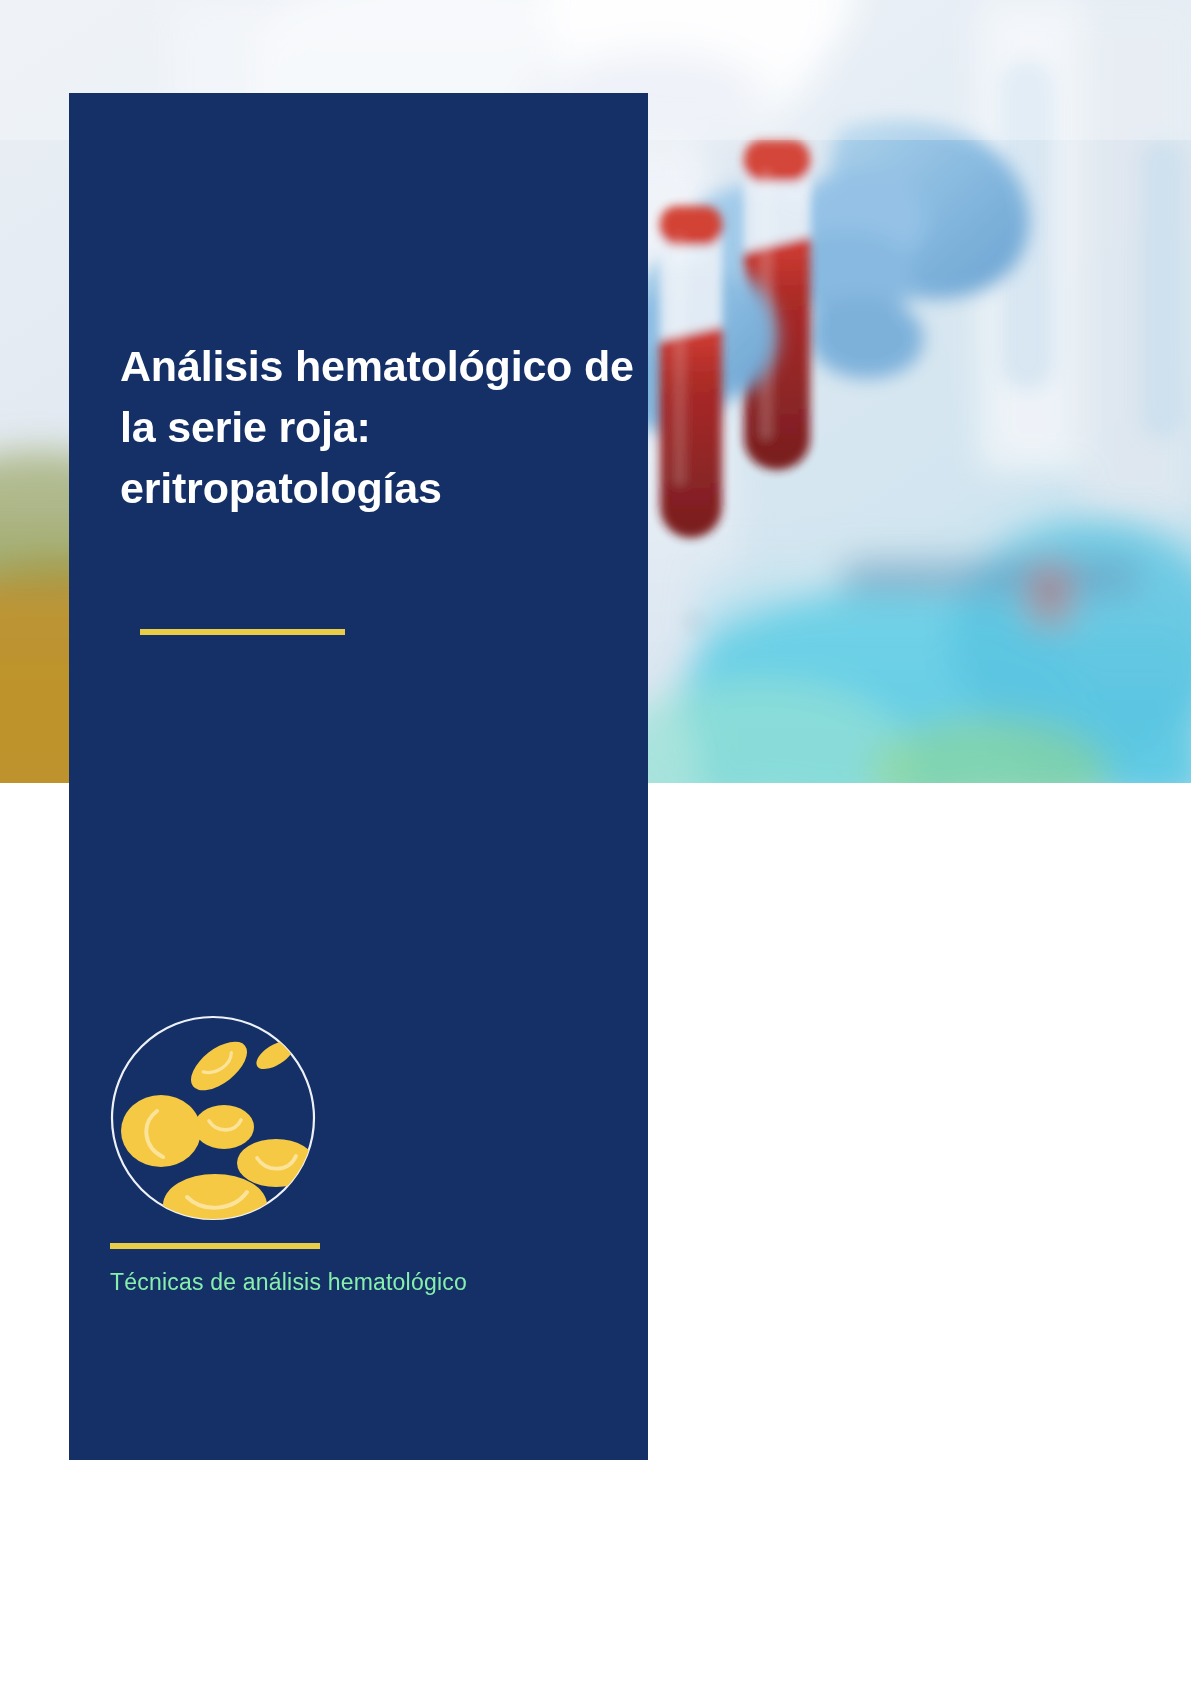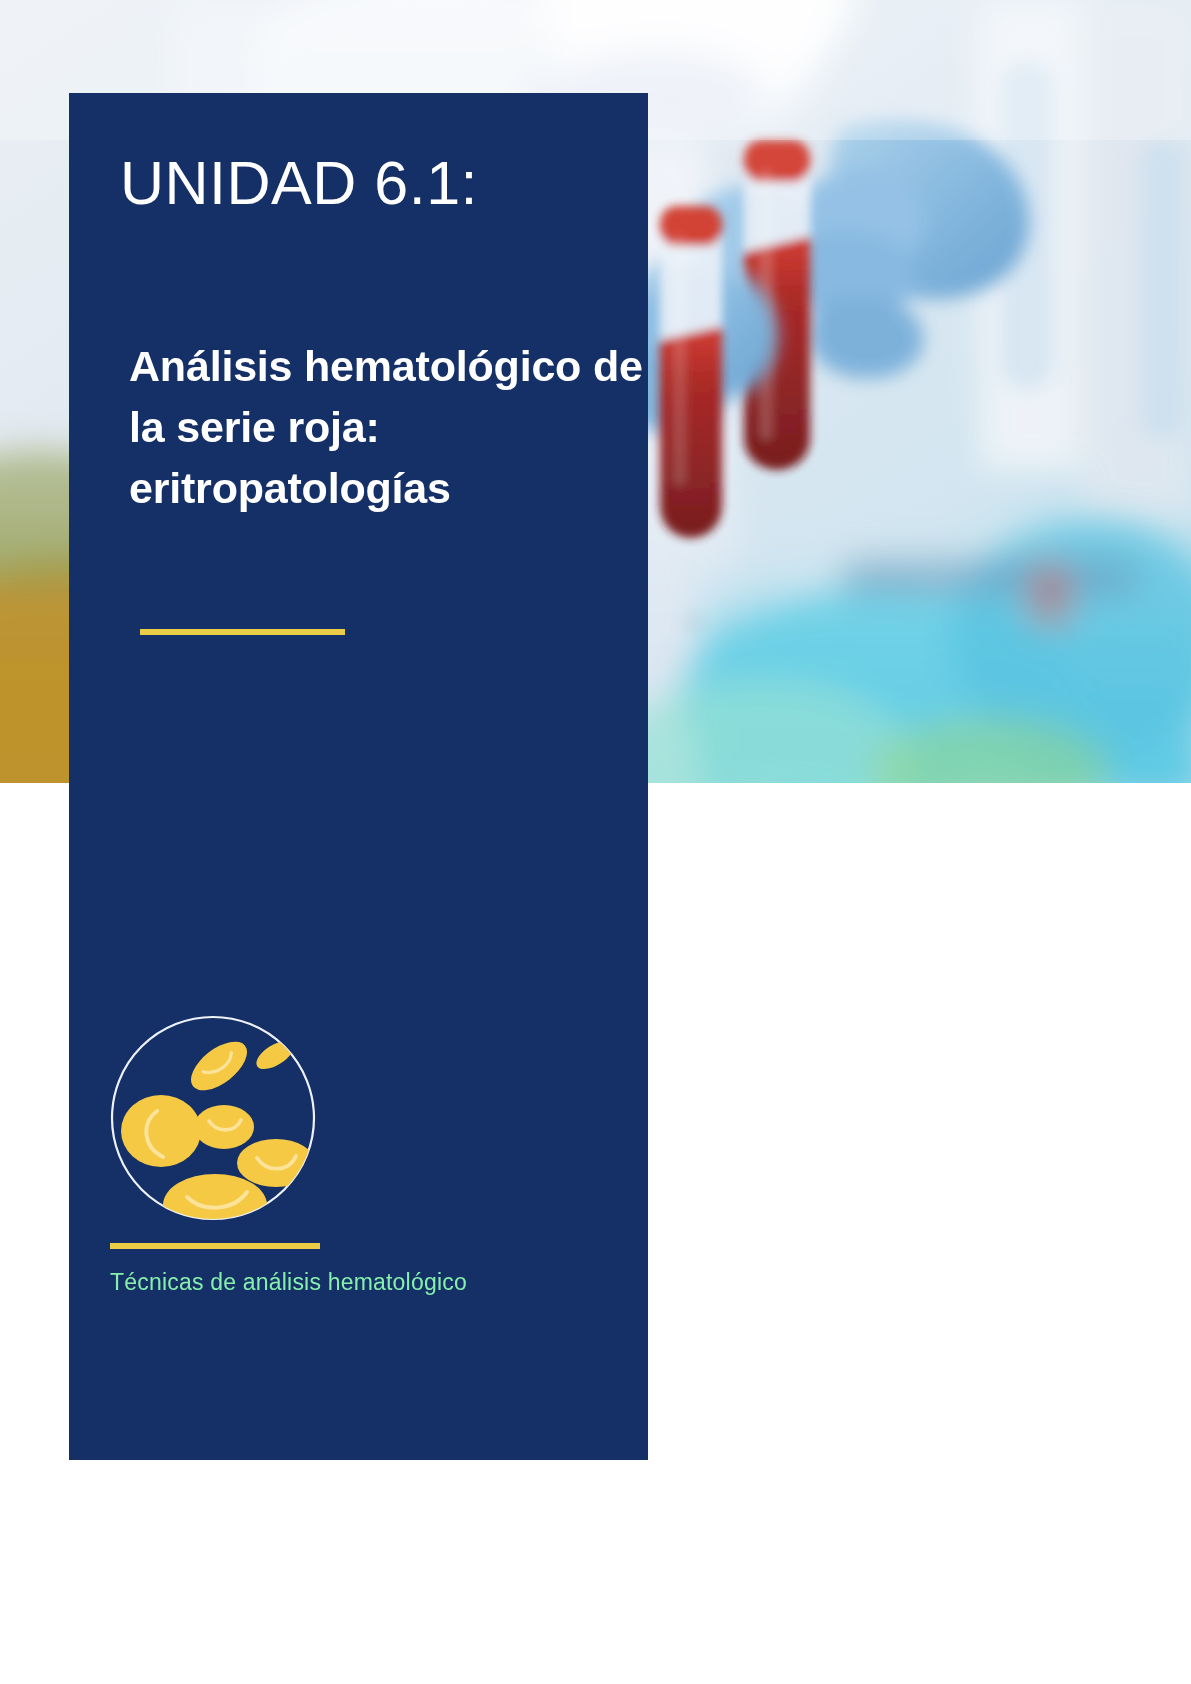--- a/index.html
+++ b/index.html
@@ -60,21 +60,20 @@
   .subject-title {
     position: absolute;
     left: 51px;
     top: 243px;
     width: 520px;
     color: #ffffff;
     font-size: 43px;
     font-weight: 700;
     line-height: 1.42;
     letter-spacing: -0.2px;
-    margin-left: 9px;
   }
 
   
   .rule {
     position: absolute;
     background: #e9cd47;
   }
   .rule-top {
     left: 71px;
     top: 536px;
@@ -249,21 +248,20 @@
         <rect x="674" y="236" width="11" height="250" rx="5" fill="#ffffff" opacity="0.18"></rect>
       </g>
 
       <rect x="0" y="0" width="1191" height="783" fill="#ffffff" opacity="0.07"></rect>
       <rect x="0" y="0" width="1191" height="140" fill="#ffffff" opacity="0.25"></rect>
     </svg>
   </div>
 
   <div class="navy-panel">
 
-    <div class="unit-title">UNIDAD 6.1:</div>
 
     <div class="subject-title">Análisis hematológico de la serie roja: eritropatologías</div>
 
     <div class="rule rule-top"></div>
 
     <div class="cell-icon">
       <svg viewBox="0 0 220 216" xmlns="http://www.w3.org/2000/svg">
         <defs>
           <clipPath id="dishClip">
             <circle cx="106" cy="107" r="101"></circle>

